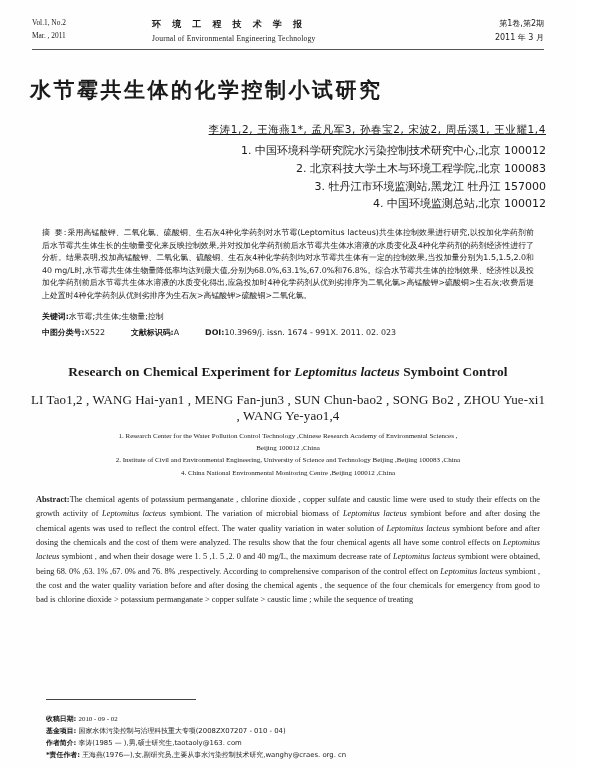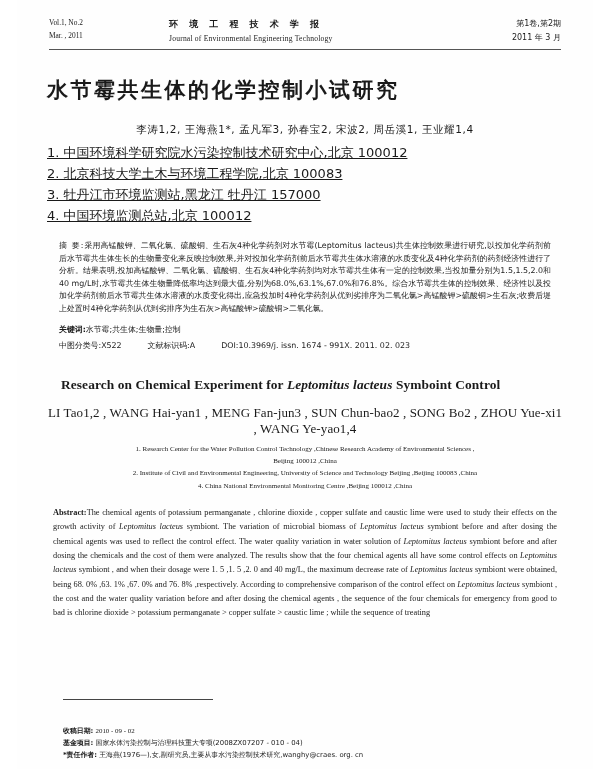--- a/index.html
+++ b/index.html
@@ -15,21 +15,20 @@
     position: relative;
     overflow: hidden;
   }
   .page {
     width: 576px;
     height: 769px;
     box-sizing: border-box;
     padding: 18px 30px 13px 30px;
     position: relative;
     background: #fefefe;
-    margin-left: 17px;
   }
 
   
   .runhead {
     display: flex;
     justify-content: space-between;
     align-items: flex-start;
     font-size: 7.4px;
     line-height: 1.45;
     padding: 0 2px;
@@ -71,33 +70,33 @@
   
   .title-cn {
     text-align: left;
     font-family: "DejaVu Sans", "Liberation Sans", sans-serif;
     font-size: 21px;
     font-weight: 700;
     letter-spacing: 2.5px;
     margin: 26px 0 0 0;
   }
   .authors-cn {
-    text-align: center;
+    text-align: right;
     font-family: "DejaVu Sans", "Liberation Sans", sans-serif;
     font-size: 10.5px;
     letter-spacing: .6px;
     margin: 19px 0 0 0;
+    text-decoration: underline;
   }
   .affil-cn {
-    text-align: left;
-    font-family: "DejaVu Sans", "Liberation Sans", sans-serif;
-    font-size: 13px;
+    text-align: right;
+    font-family: "DejaVu Sans", "Liberation Sans", sans-serif;
+    font-size: 11px;
     line-height: 1.62;
     margin-top: 5px;
-    text-decoration: underline;
   }
 
   
   .abs-cn {
     font-family: "DejaVu Sans", "Liberation Sans", sans-serif;
     font-size: 7.9px;
     line-height: 1.58;
     text-align: justify;
     margin: 14px 12px 0 12px;
     text-indent: 0;
@@ -111,24 +110,25 @@
   }
   .kw-cn .lbl { font-weight: 700; }
   .clsline {
     font-family: "DejaVu Sans", "Liberation Sans", sans-serif;
     font-size: 7.9px;
     margin: 3px 12px 0 12px;
     line-height: 1.6;
     display: flex;
     gap: 26px;
   }
-  .clsline .lbl { font-weight: 400; }
+  .clsline .lbl { font-weight: 700; }
 
   
   .title-en {
+    text-align: center;
     font-size: 13.4px;
     font-weight: 700;
     margin: 24px 14px 0 14px;
     line-height: 1.3;
     letter-spacing: .1px;
   }
   .title-en i { font-style: italic; }
   .authors-en {
     text-align: center;
     font-size: 13px;
@@ -242,18 +242,22 @@
   <div class="footnotes">
     <div>
       <span class="lbl">收稿日期:</span>
       <span class="ascii">2010 - 09 - 02</span>
     </div>
     <div>
       <span class="lbl">基金项目:</span>
       <span>国家水体污染控制与治理科技重大专项(2008ZX07207 - 010 - 04)</span>
     </div>
     <div>
+      <span class="lbl">作者简介:</span>
+      <span>李涛(1985 — ),男,硕士研究生,taotaoly@163. com</span>
+    </div>
+    <div>
       <span class="lbl">*责任作者:</span>
       <span>王海燕(1976—),女,副研究员,主要从事水污染控制技术研究,wanghy@craes. org. cn</span>
     </div>
   </div>
 
 </div>
 
 </body></html>

